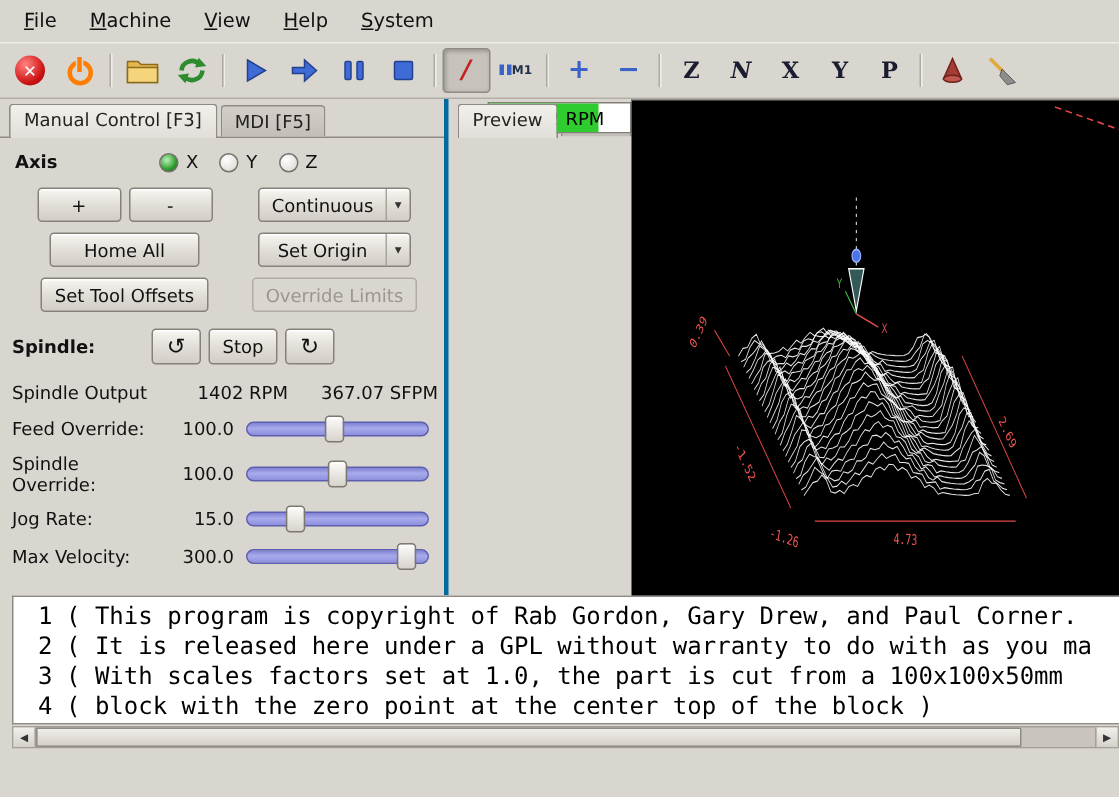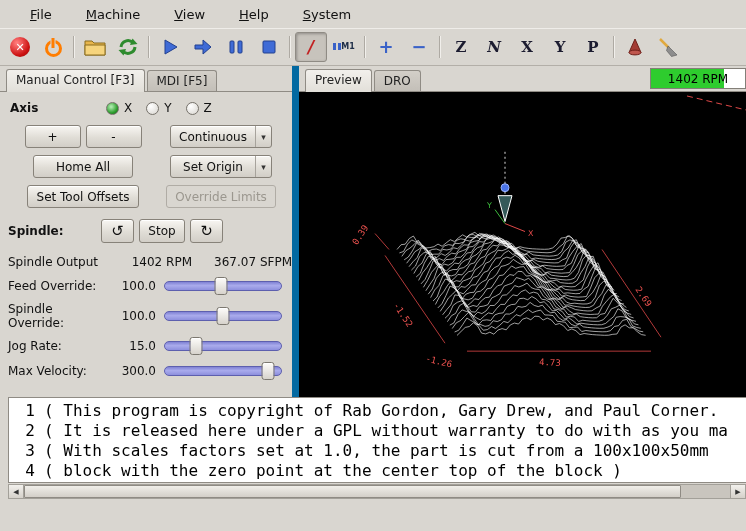--- a/index.html
+++ b/index.html
@@ -1,21 +1,21 @@
 <!DOCTYPE html>
 <html><head>
 <meta charset="utf-8">
 <style>
   * { box-sizing: border-box; margin: 0; padding: 0; }
   html,body { width:746px; height:531px; }
   body { font-family:"DejaVu Sans", sans-serif; font-size:12px; color:#111; background:#d9d6d0; }
   .window { width:746px; height:531px; display:flex; flex-direction:column; background:#d9d6d0; overflow:hidden; }
 
   
-  .menubar { height:28px; display:flex; align-items:center; padding-left:20px; gap:14px; font-size:13px; }
+  .menubar { height:28px; display:flex; align-items:center; padding-left:6px; gap:2px; font-size:13px; }
   .menu-item { display:inline-block; padding:4px 10px; cursor:default; }
   .menu-item::first-letter { text-decoration:underline; }
 
   
   .toolbar { height:38px; display:flex; align-items:center; padding:0 4px; gap:1px;
              border-top:1px solid #efede9; border-bottom:1px solid #b3afa8; background:#d9d6d0; }
   .tbtn { width:32px; height:30px; display:flex; align-items:center; justify-content:center;
           background:transparent; border:1px solid transparent; border-radius:3px; }
   .tbtn.pressed { background:#c7c3bc; border:1px solid #8f8b84; box-shadow:inset 1px 1px 3px rgba(0,0,0,.28); }
   .sep { width:0; height:22px; border-left:1px solid #aeaaa3; border-right:1px solid #f1efeb; margin:0 3px; }
@@ -28,22 +28,22 @@
   .letter.it { font-style:italic; }
   .slash { font-size:17px; font-weight:bold; font-style:italic; color:#c22222; }
   .zoomglyph { font-size:18px; font-weight:bold; color:#3a62c8; line-height:1; }
   .m1 { display:flex; align-items:center; line-height:1; }
   .m1-bars { display:flex; gap:2px; margin-bottom:1px; }
   .m1-bars i { width:3px; height:7px; background:#3a62c8; display:block; }
   .m1-lbl { font-size:8px; font-weight:bold; color:#20304a; }
 
   
   .main { flex:1; min-height:0; display:flex; }
-  .left-panel { width:299px; flex:none; display:flex; flex-direction:column; border-right:7px solid #0369a1; }
-  .right-panel { flex:1; min-width:0; display:flex; flex-direction:column; }
+  .left-panel { width:299px; flex:none; display:flex; flex-direction:column; border-right:3px solid #0369a1; }
+  .right-panel { flex:1; min-width:0; display:flex; flex-direction:row; }
 
   .tabrow { height:25px; display:flex; align-items:flex-end; padding-left:6px; gap:2px; position:relative; }
   .tab { padding:3px 9px 3px; font-size:12px; background:linear-gradient(#d3cfc8,#c3bfb8); border:1px solid #8f8b84;
          border-bottom:none; border-radius:3px 3px 0 0; color:#222; }
   .tab.active { background:linear-gradient(#f2f0ec,#e2dfd9); padding-bottom:5px; margin-bottom:-1px; z-index:2; }
 
   .panel { flex:1; border-top:1px solid #8f8b84; background:#d9d6d0; padding:7px 6px 17px; overflow:hidden; }
 
   .axis-row { display:flex; align-items:center; margin:2px 4px 10px; }
   .axis-lbl { font-weight:bold; width:96px; }

